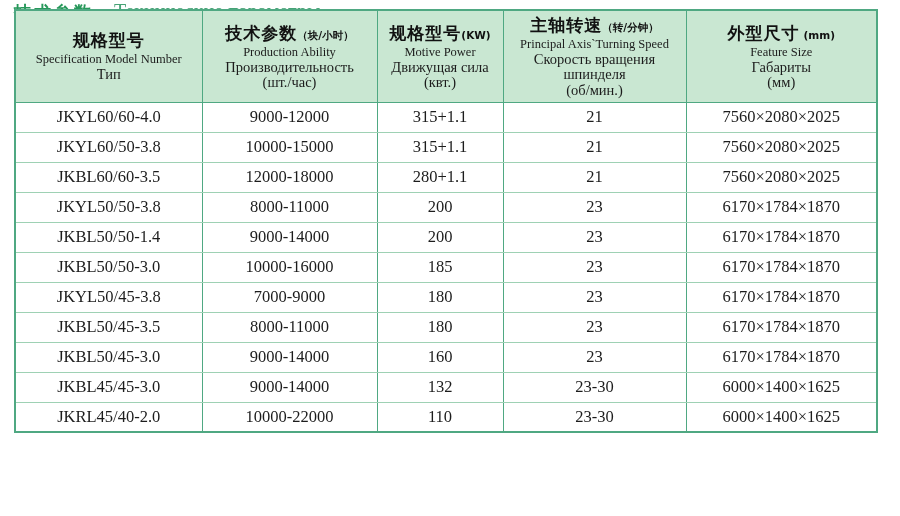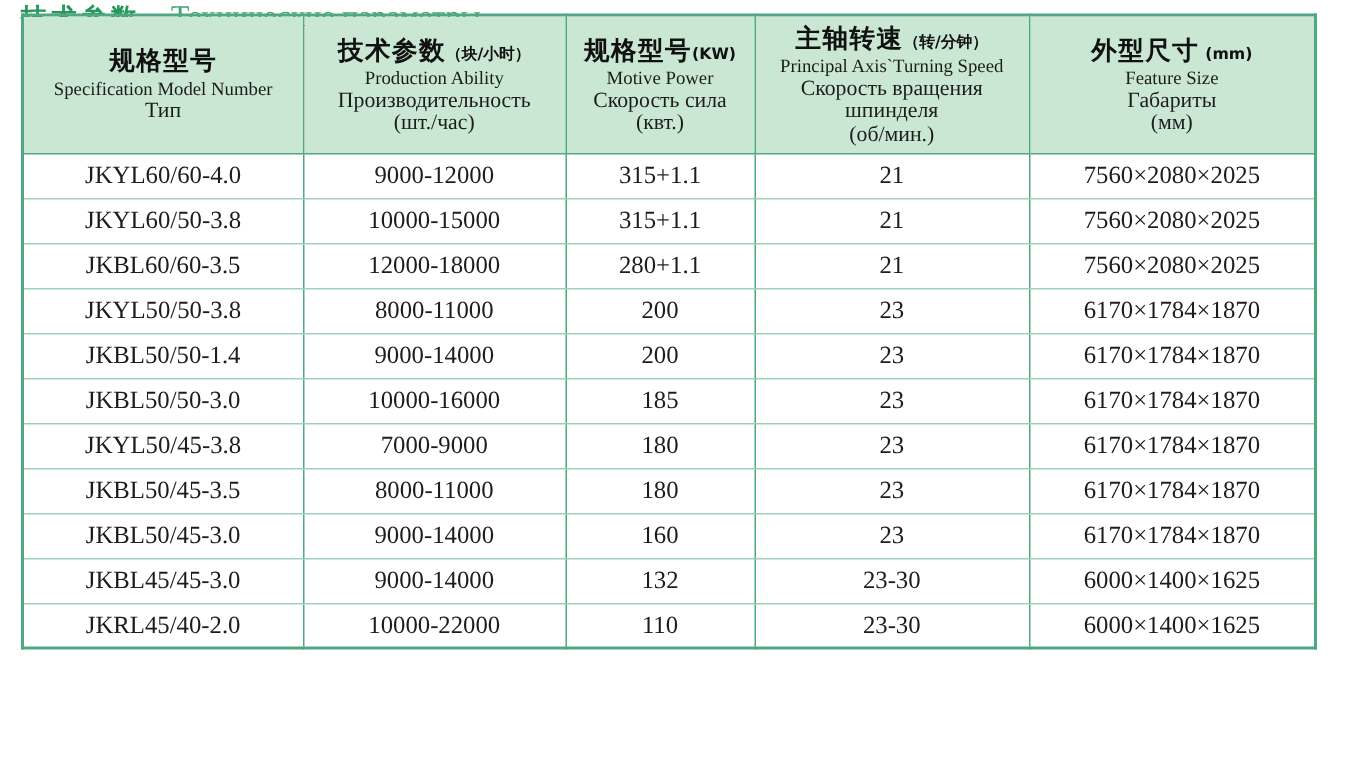--- a/index.html
+++ b/index.html
@@ -76,21 +76,21 @@
       </th>
       <th>
         <span class="h-zh">技术参数</span><span class="h-unit">（块/小时）</span>
         <span class="h-en">Production Ability</span>
         <span class="h-ru">Производительность</span>
         <span class="h-ru">(шт./час)</span>
       </th>
       <th>
         <span class="h-zh">规格型号</span><span class="h-unit">(KW)</span>
         <span class="h-en">Motive Power</span>
-        <span class="h-ru">Скорость сила</span>
+        <span class="h-ru">Движущая сила</span>
         <span class="h-ru">(квт.)</span>
       </th>
       <th>
         <span class="h-zh">主轴转速</span><span class="h-unit">（转/分钟）</span>
         <span class="h-en">Principal Axis`Turning Speed</span>
         <span class="h-ru">Скорость вращения шпинделя</span>
         <span class="h-ru">(об/мин.)</span>
       </th>
       <th>
         <span class="h-zh">外型尺寸</span> <span class="h-unit">(mm)</span>

